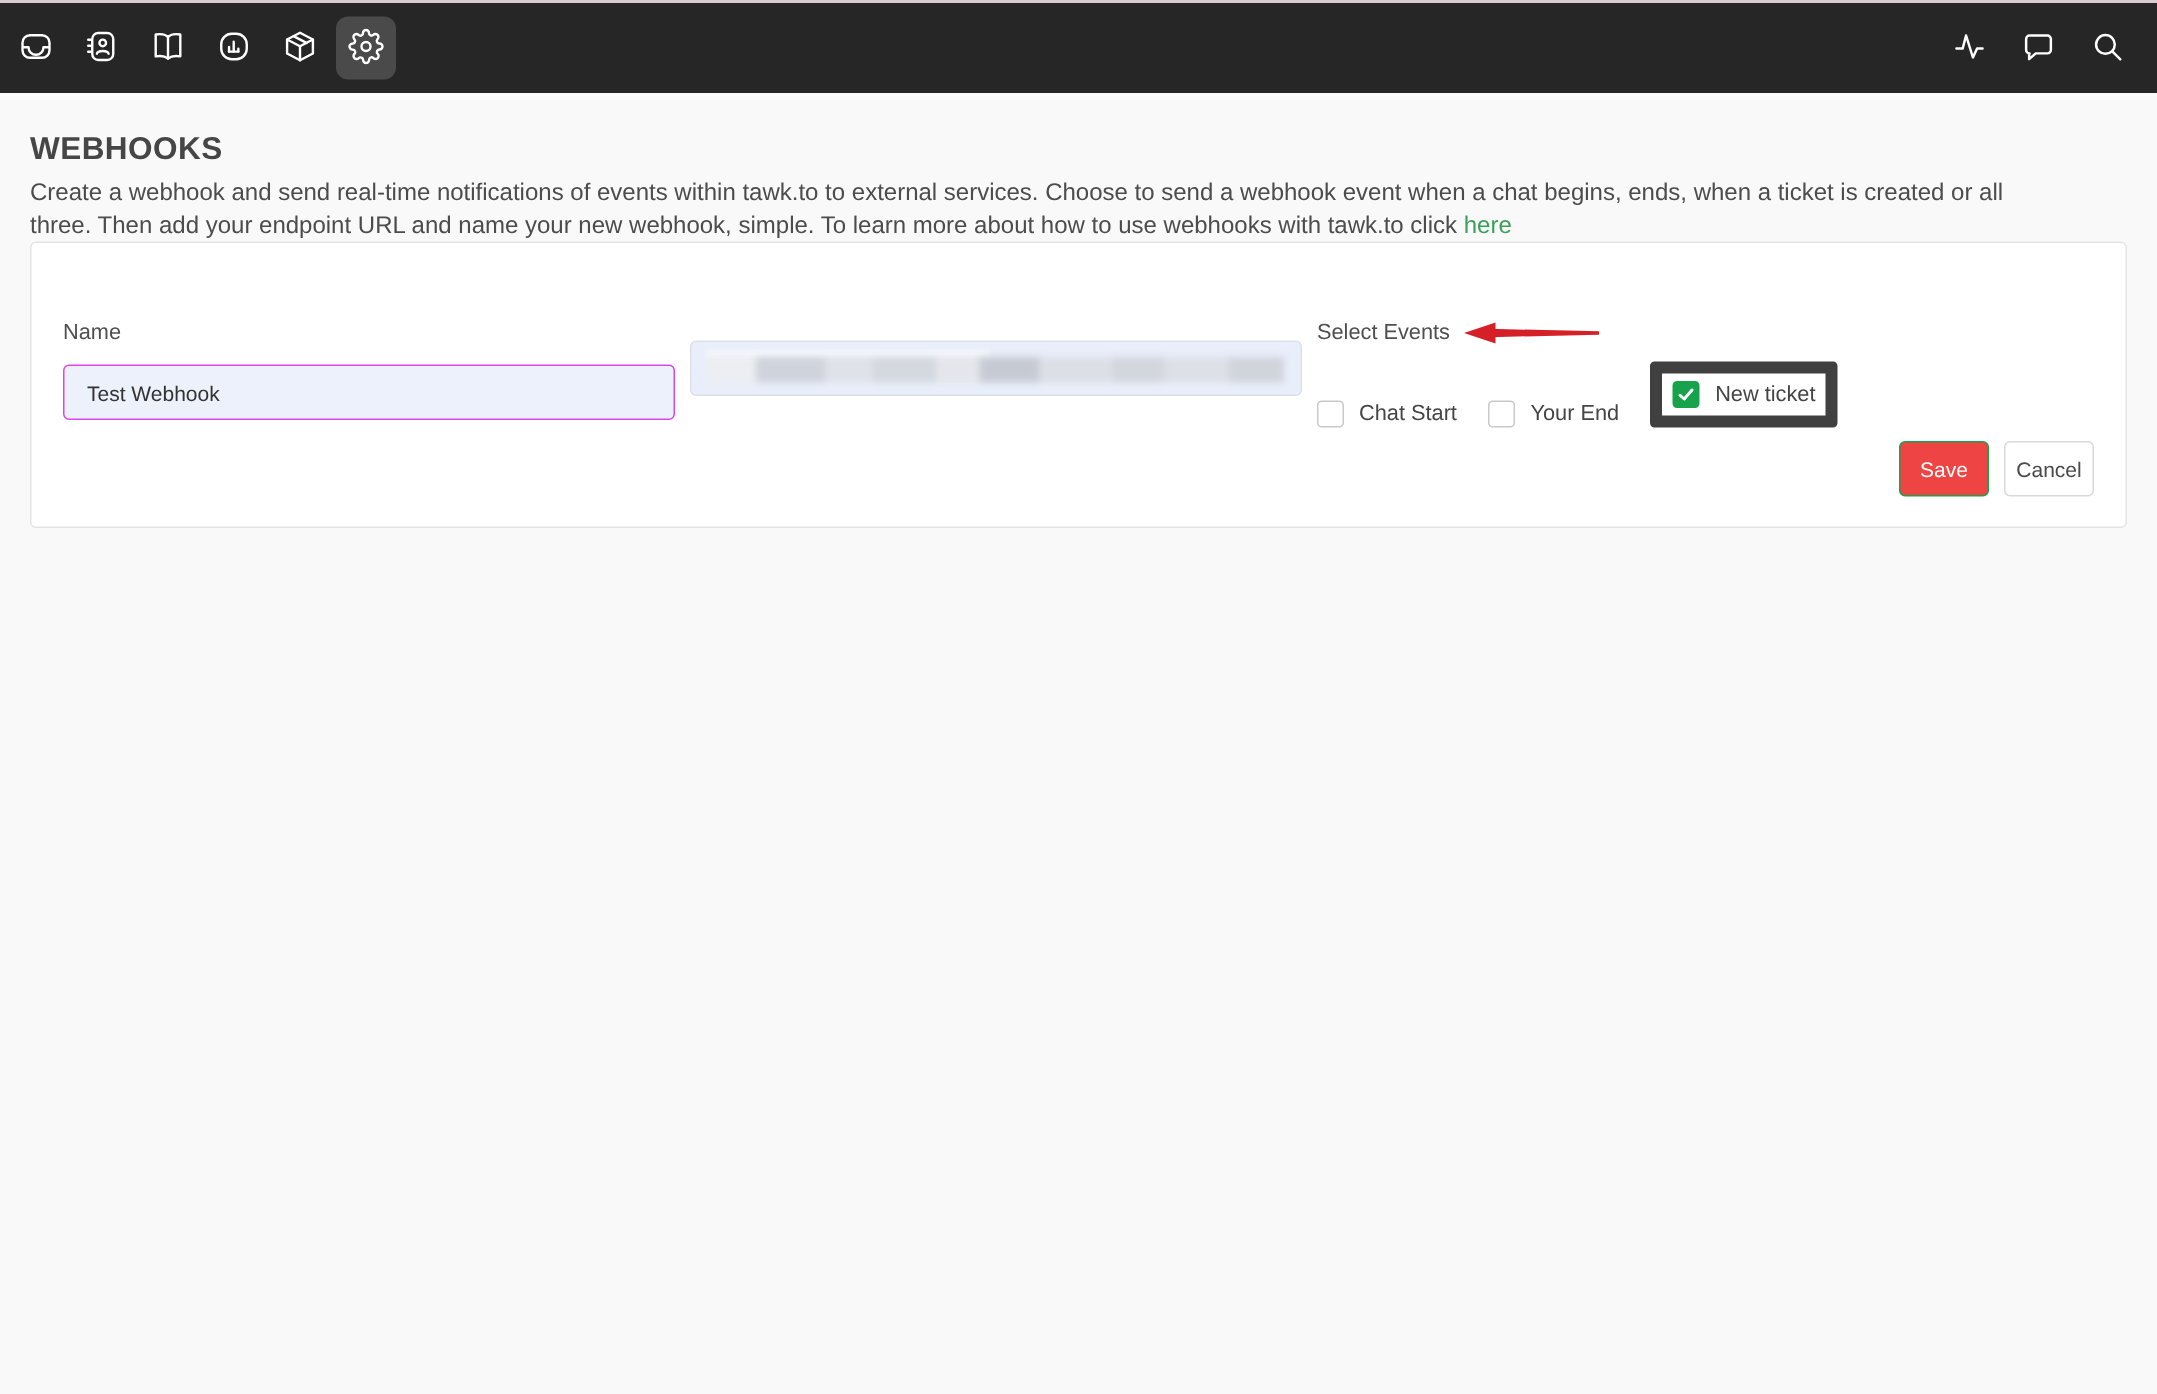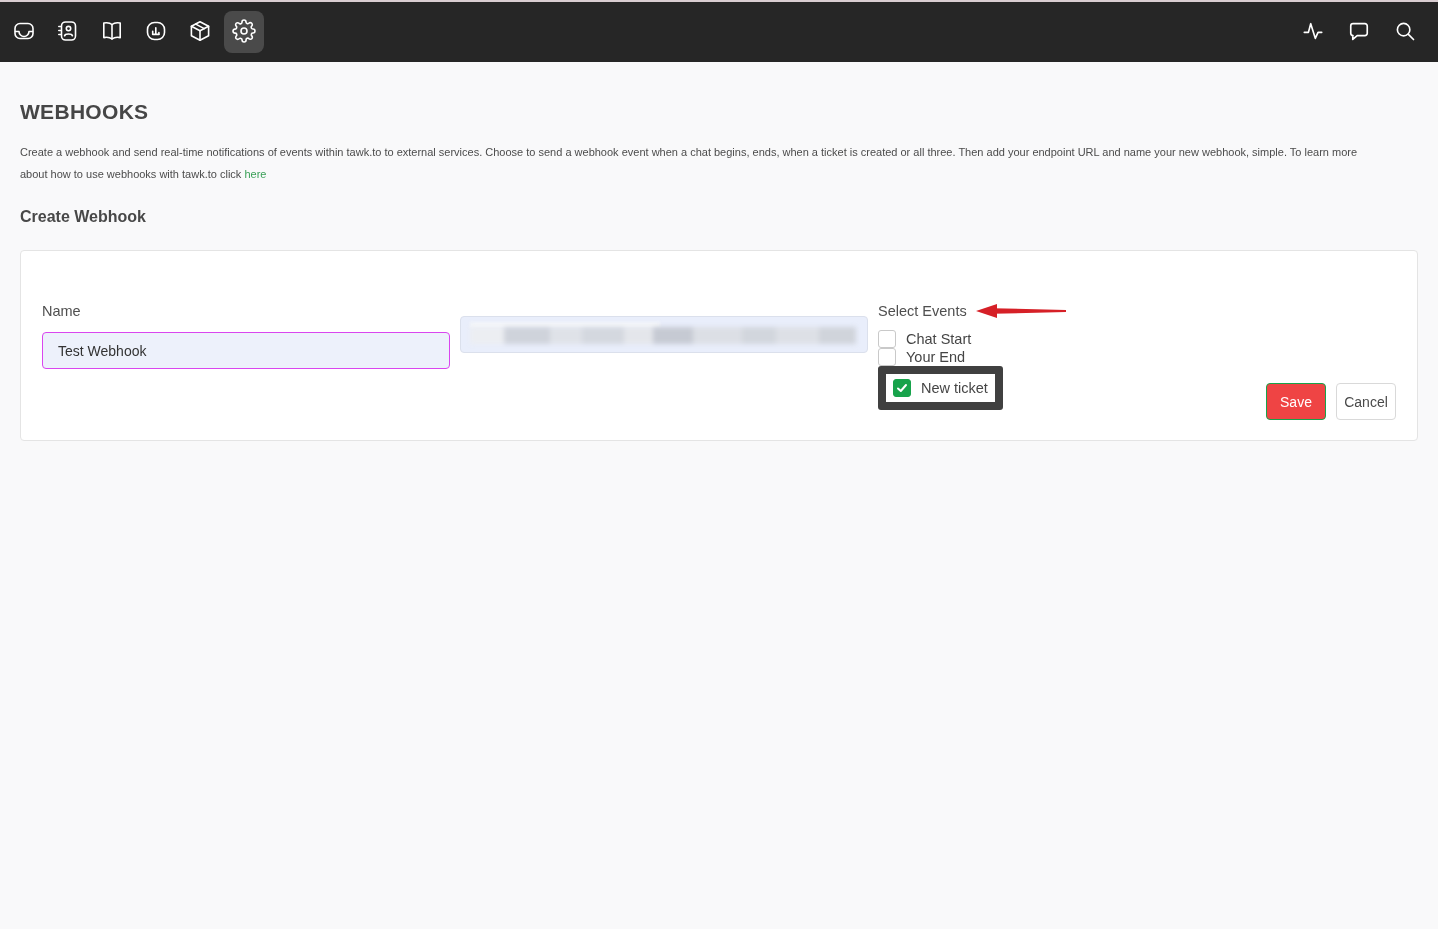--- a/index.html
+++ b/index.html
@@ -9,47 +9,47 @@
   .topline { height:2px; background:#d9cdd1; }
   header { height:60px; background:#262626; display:flex; align-items:center; justify-content:space-between; padding:0 10px 0 2px; }
   .nav-group { display:flex; align-items:center; }
   .nav-btn { width:40px; height:42px; border:none; background:transparent; border-radius:8px; display:flex; align-items:center; justify-content:center; margin:0 2px; cursor:pointer; }
   .nav-btn.active { background:#4a4a4a; }
   .nav-btn svg { stroke:#fff; fill:none; stroke-width:1.6; stroke-linecap:round; stroke-linejoin:round; }
   .nav-right .nav-btn { margin:0 3px; }
 
   
   .content { padding:0 20px; }
-  .page-title { margin-top:38px; font-size:21px; font-weight:700; color:#464646; letter-spacing:0.3px; }
-  .description { margin-top:18px; font-size:11px; line-height:21.5px; color:#4c4c4c; max-width:1356px; }
+  .page-title { margin-top:26px; font-size:21px; font-weight:700; color:#464646; letter-spacing:0.3px; }
+  .description { margin-top:6px; font-size:16px; line-height:21.5px; color:#4c4c4c; max-width:1356px; }
   .link-green { color:#3aa057; text-decoration:none; cursor:pointer; }
   .section-title { margin-top:23px; font-size:16px; font-weight:700; color:#484848; }
 
   
-  .card { position:relative; margin-top:24px; height:191px; background:#fff; border:1px solid #e4e4e4; border-radius:4px; }
+  .card { position:relative; height:191px; background:#fff; border:1px solid #e4e4e4; border-radius:4px; }
   .field { position:absolute; top:52px; }
   .field-name { left:21px; width:408px; }
   .field-endpoint { left:439px; width:408px; }
   .field-events { left:857px; }
   .field-label { font-size:14.5px; color:#4f4f4f; }
   .text-input { margin-top:13px; width:100%; height:37px; background:#edf1fb; border:1px solid #d946ef; border-radius:4px; padding:0 15px; font-size:14px; color:#333; font-family:"Liberation Sans", sans-serif; }
 
   .endpoint-blur { margin-top:13px; width:100%; height:37px; background:#e9eefb; border:1px solid #dbe0ec; border-radius:4px; position:relative; overflow:hidden; }
   .blur-strip { position:absolute; left:9px; right:11px; top:10px; bottom:8px; display:flex; filter:blur(2.5px); }
   .blur-strip span { height:100%; }
   .blur-strip .b1{flex:1.2;background:#eceef2;} .blur-strip .b2{flex:1.6;background:#cfd3db;}
   .blur-strip .b3{flex:1.1;background:#dfe2e8;} .blur-strip .b4{flex:1.5;background:#d4d8df;}
   .blur-strip .b5{flex:1.0;background:#e4e6eb;} .blur-strip .b6{flex:1.4;background:#c6cad3;}
   .blur-strip .b7{flex:1.7;background:#dcdfe5;} .blur-strip .b8{flex:1.2;background:#d2d6dd;}
   .blur-strip .b9{flex:1.5;background:#dde0e6;} .blur-strip .b10{flex:1.3;background:#d0d4db;}
   .blur-top { position:absolute; left:9px; top:5px; width:190px; height:6px; background:#f4f6fa; filter:blur(1.5px); }
 
   .events-head { display:flex; align-items:flex-end; }
   .arrow-annotation { margin-left:9px; display:block; }
-  .events-row { margin-top:11px; display:flex; align-items:flex-start;flex-direction:column; }
+  .events-row { margin-top:11px; display:flex; align-items:flex-end; }
   .event-item { display:flex; align-items:center; margin-right:21px; }
   .checkbox { width:18px; height:18px; background:#fff; border:1px solid #c9c9c9; border-radius:3px; display:flex; align-items:center; justify-content:center; cursor:pointer; flex:none; }
   .checkbox.checked { background:#17a34b; border-color:#17a34b; }
   .checkbox svg { display:none; }
   .checkbox.checked svg { display:block; }
   .event-label { margin-left:10px; font-size:14.5px; color:#454545; white-space:nowrap; }
   .event-item.highlighted { border:8px solid #404040; border-radius:3px; padding:5px 7px; margin-right:0; }
 
   .actions { position:absolute; right:21px; top:132px; display:flex; gap:10px; }
   .btn { height:37px; border-radius:4px; font-size:14px; font-family:"Liberation Sans", sans-serif; cursor:pointer; }
@@ -139,21 +139,20 @@
           <path d="M15.7 15.7 21.3 21.3"></path>
         </svg>
       </span>
     </button>
   </div>
 </header>
 
 <div class="content">
   <h1 class="page-title">WEBHOOKS</h1>
   <p class="description"><span>Create a webhook and send real-time notifications of events within tawk.to to external services. Choose to send a webhook event when a chat begins, ends, when a ticket is created or all three. Then add your endpoint URL and name your new webhook, simple. To learn more about how to use webhooks with tawk.to click </span><a class="link-green">here</a></p>
-  <h2 class="section-title">Create Webhook</h2>
 
   <div class="card">
 
     <div class="field field-name">
       <div class="field-label">Name</div>
       <input class="text-input" type="text" value="Test Webhook" style="">
     </div>
 
     <div class="field field-endpoint">
       <div class="endpoint-blur">

